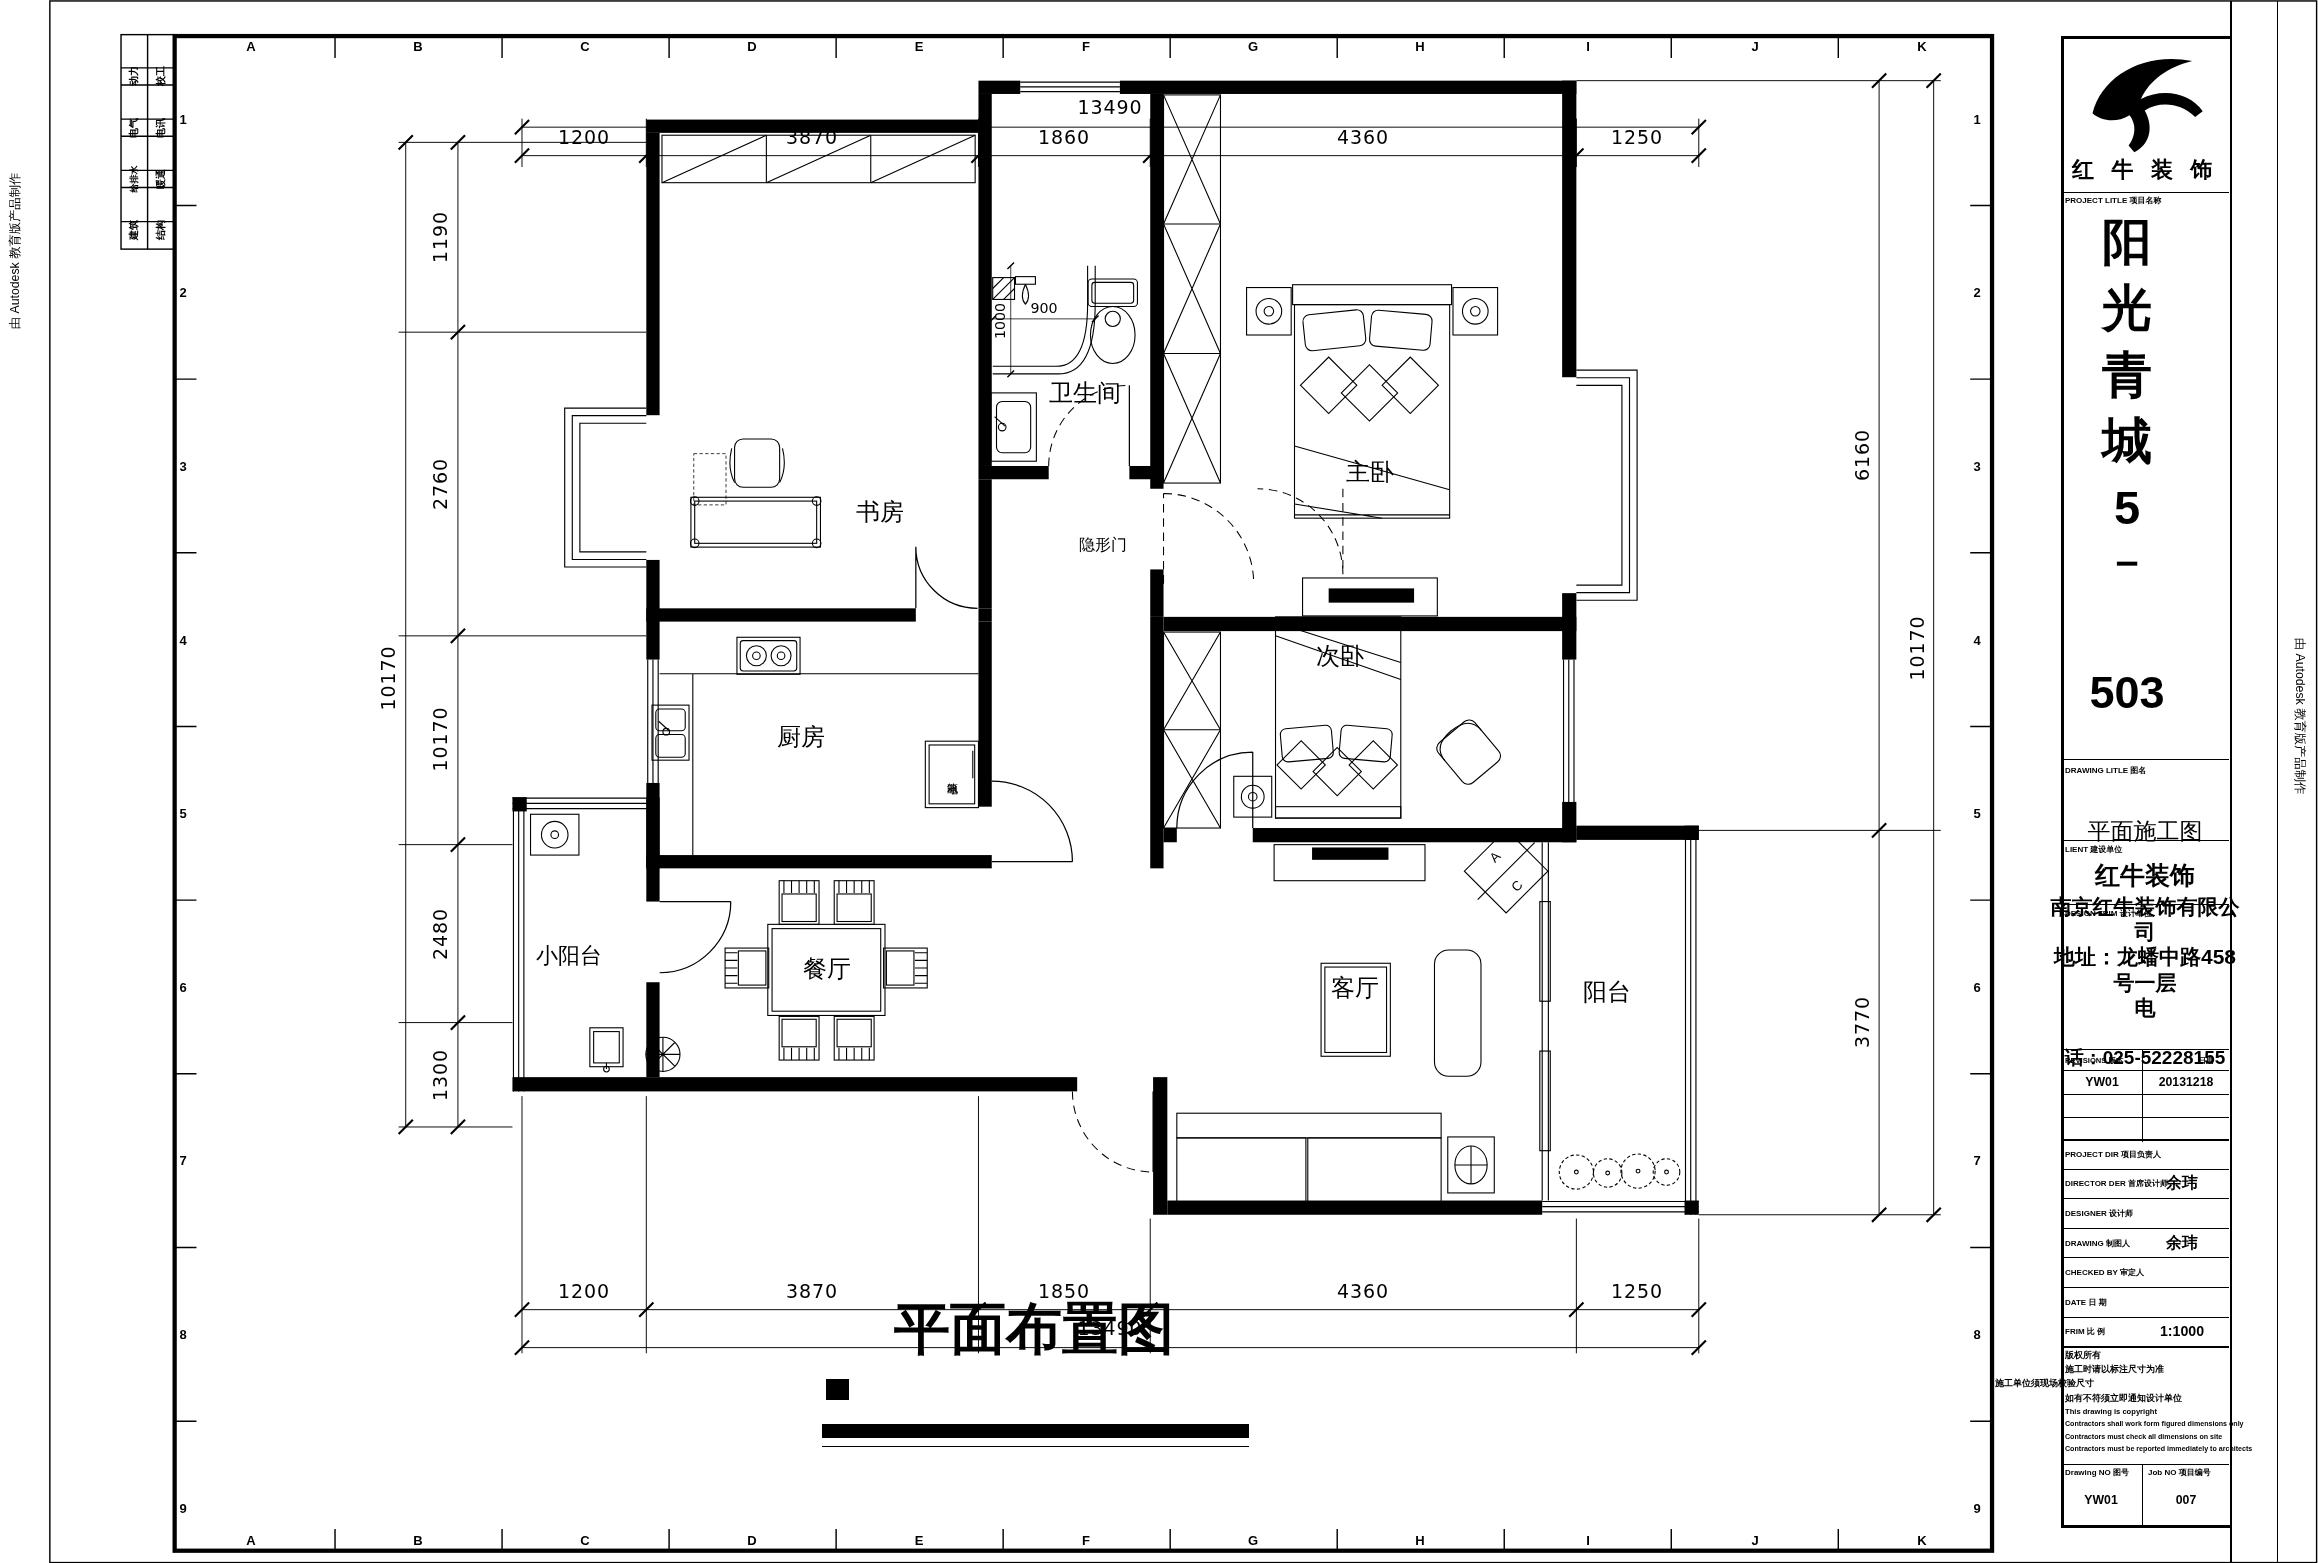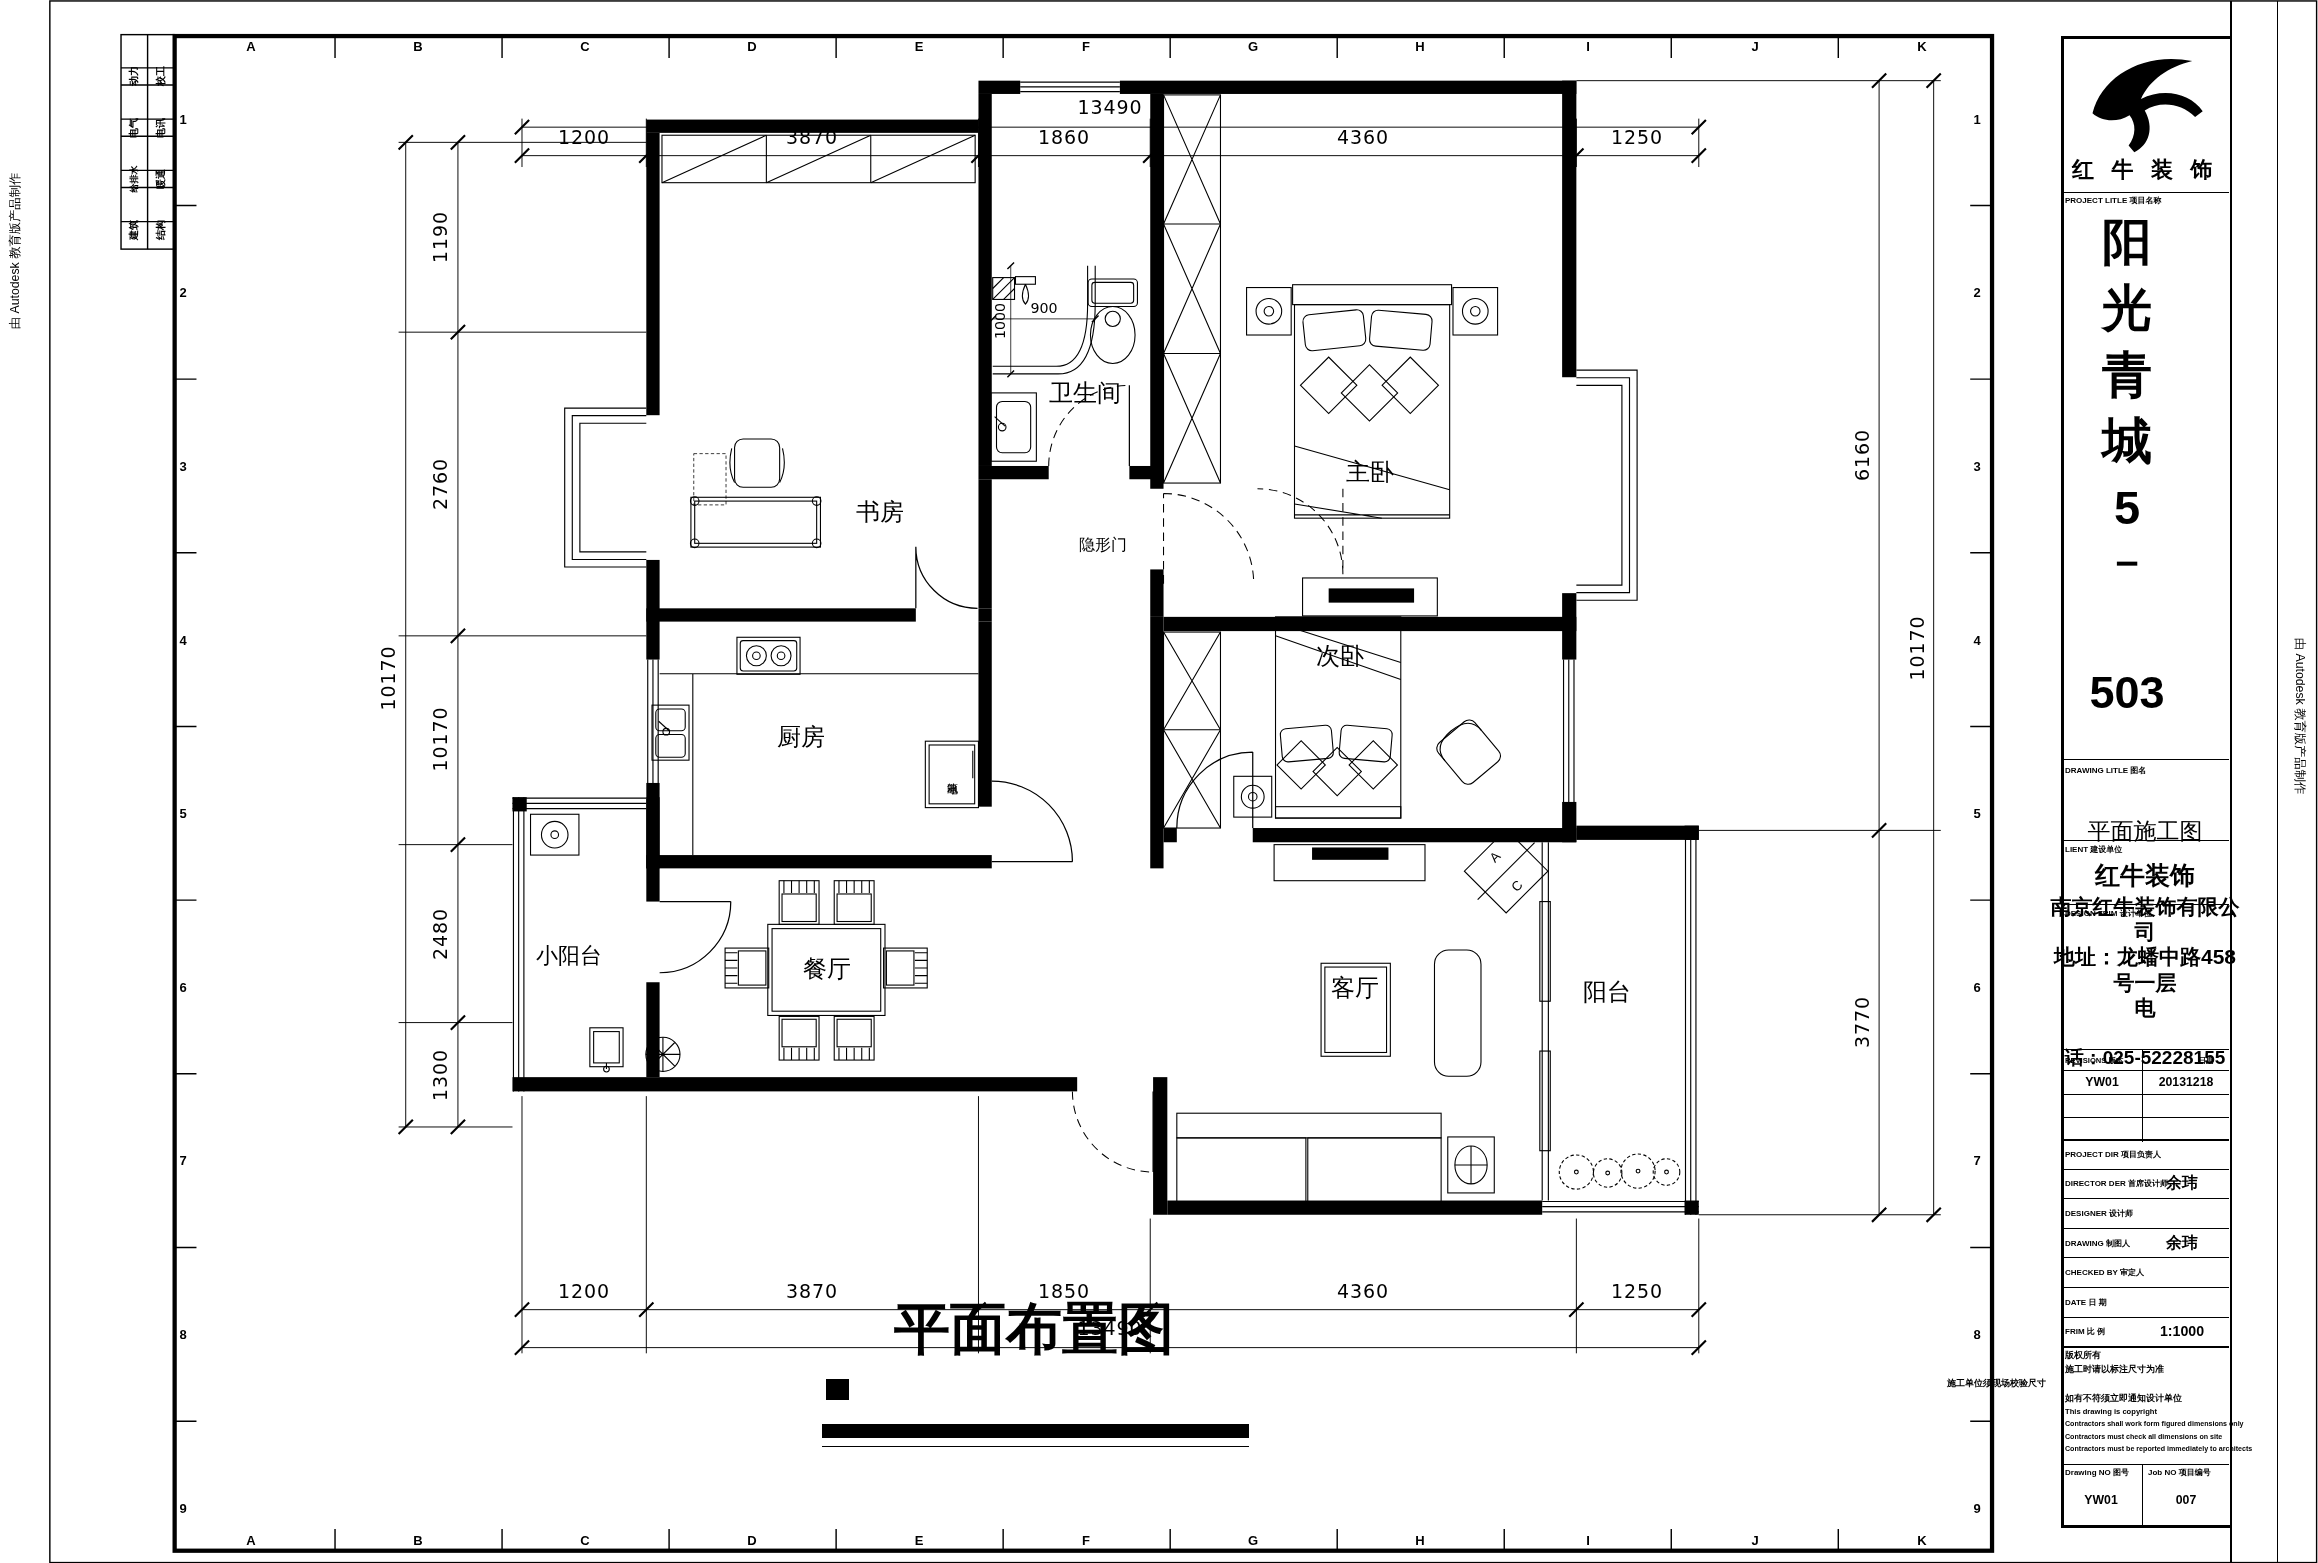--- a/index.html
+++ b/index.html
@@ -454,21 +454,21 @@
   <div class="t big" style="left:2182px;top:1243px;font-size:16px">余玮</div>
   <div class="tl tbs" style="left:2065px;top:1272px">CHECKED BY  审定人</div>
   <div class="t big" style="left:2182px;top:1272px;font-size:16px"></div>
   <div class="tl tbs" style="left:2065px;top:1302px">DATE  日  期</div>
   <div class="t big" style="left:2182px;top:1302px;font-size:16px"></div>
   <div class="tl tbs" style="left:2065px;top:1331px">FRIM  比  例</div>
   <div class="t big" style="left:2182px;top:1331px;font-size:14.2px">1:1000</div>
 
   <div class="tl" style="left:2065px;top:1355px;font-size:9px;font-weight:bold">版权所有</div>
   <div class="tl" style="left:2065px;top:1369px;font-size:9px;font-weight:bold">施工时请以标注尺寸为准</div>
-  <div class="tl" style="left:1947px;top:1383px;font-size:9px;font-weight:bold">施工单位须现场校验尺寸</div>
+  <div class="tl" style="left:1995px;top:1383px;font-size:9px;font-weight:bold">施工单位须现场校验尺寸</div>
   <div class="tl" style="left:2065px;top:1398px;font-size:9px;font-weight:bold">如有不符须立即通知设计单位</div>
   <div class="tl" style="left:2065px;top:1411px;font-size:7.6px;font-weight:bold">This drawing is copyright</div>
   <div class="tl" style="left:2065px;top:1424px;font-size:7.1px;font-weight:bold">Contractors shall work form figured dimensions only</div>
   <div class="tl" style="left:2065px;top:1437px;font-size:7.1px;font-weight:bold">Contractors must check all dimensions on site</div>
   <div class="tl" style="left:2065px;top:1449px;font-size:7.1px;font-weight:bold">Contractors must be reported immediately to architects</div>
 
   <div class="tl tbs" style="left:2065px;top:1472px">Drawing NO 图号</div>
   <div class="tl tbs" style="left:2148px;top:1472px">Job NO 项目编号</div>
   <div class="t big" style="left:2101px;top:1500px;font-size:12.3px">YW01</div>
   <div class="t big" style="left:2186px;top:1500px;font-size:12.3px">007</div>

